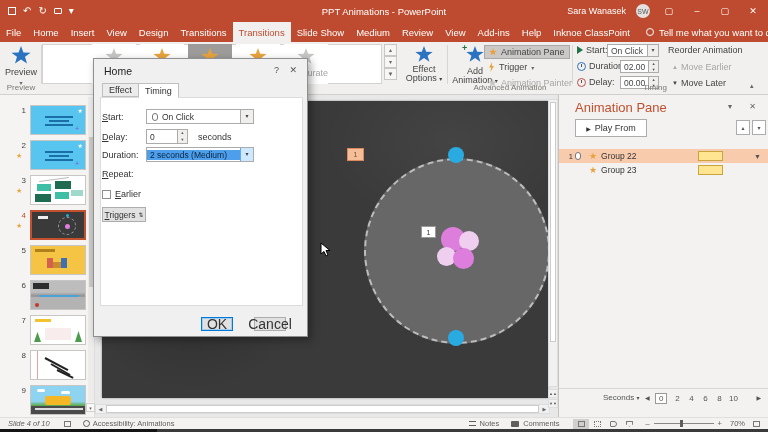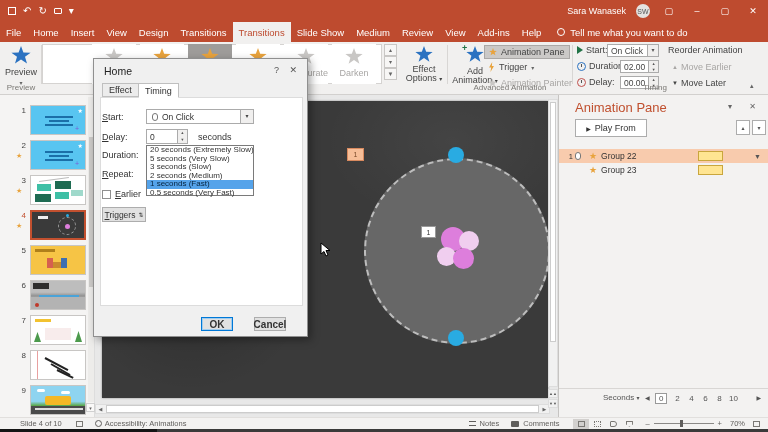--- a/index.html
+++ b/index.html
@@ -129,36 +129,37 @@
   .dcombo{width:108px;height:15px;border:1px solid #ABABAB;background:#fff;display:flex;align-items:center;font-size:8.5px;}
   .dcombo .cv{flex:1;padding:0 3px;white-space:nowrap;overflow:hidden;}
   .dcombo .cdd{width:13px;height:100%;border-left:1px solid #ABABAB;background:#F0EFEE;font-size:6px;text-align:center;line-height:13px;color:#444;}
   .dcombo .cdd.hot{background:#CDE8FF;border-left:1px solid #66A7E8;}
   .selblue{background:#4D9FEC;color:#0A2540;}
   .dspin{width:42px;height:15px;border:1px solid #ABABAB;background:#fff;display:flex;align-items:center;font-size:8.5px;}
   .dspin .sv{flex:1;padding:0 3px;}
   #droplist{position:absolute;left:52px;top:86px;width:108px;height:51px;background:#fff;border:1px solid #7A7A7A;z-index:5;font-size:8px;}
   #droplist .opt{height:8.5px;line-height:8.5px;padding-left:3px;white-space:nowrap;}
   #droplist .opt.hl{background:#55A3EA;color:#06243F;}
-  .dbtn{position:absolute;top:258px;width:32px;height:14px;background:#E1E1E1;border:1px solid #ADADAD;font-size:10px;display:flex;align-items:center;justify-content:center;color:#333;font-weight:bold;}
+  .dbtn{position:absolute;top:258px;width:32px;height:14px;background:#E1E1E1;border:1px solid #ADADAD;font-size:14px;display:flex;align-items:center;justify-content:center;color:#333;}
   .dbtn.focus{border:1px solid #0078D7;box-shadow:inset 0 0 0 1px #A0CCEE;}
   .chk{width:9px;height:9px;border:1px solid #8F8F8F;background:#fff;display:inline-block;}
   #cursor{position:absolute;left:226px;top:183px;z-index:100;pointer-events:none;}
 </style>
 </head>
 <body>
 
 <div class="abs" id="titlebar">
   <div class="qat">
     <span class="sq"></span>
     <span>↶</span>
     <span>↻</span>
     <span class="sq" style="border-radius:1px;height:6px;"></span>
     <span>▾</span>
   </div>
+  <div id="title-center">PPT Animations - PowerPoint</div>
   <div id="title-right">
     <span>Sara Wanasek</span>
     <span class="avatar">SW</span>
     <span class="winbtn">▢</span>
     <span class="winbtn">–</span>
     <span class="winbtn">▢</span>
     <span class="winbtn">✕</span>
   </div>
 </div>
 
@@ -169,20 +170,21 @@
   <span class="rtab">View</span>
   <span class="rtab">Design</span>
   <span class="rtab">Transitions</span>
   <span class="rtab active">Transitions</span>
   <span class="rtab">Slide Show</span>
   <span class="rtab">Medium</span>
   <span class="rtab">Review</span>
   <span class="rtab">View</span>
   <span class="rtab">Add-ins</span>
   <span class="rtab">Help</span>
+  <span class="rtab">Inknoe ClassPoint</span>
   <span id="tellme">
     <span class="bulb"></span>
     <span>Tell me what you want to do</span>
   </span>
 
 </div>
 
 <div class="abs" id="ribbon">
 
   <div class="bigbtn" style="left:2px;top:0;width:38px;">
@@ -202,24 +204,20 @@
   </div>
   <div class="gallery-item sel" style="left:188px;">
     <span class="star" style="width:18px;height:17px;"></span>
   </div>
   <div class="gallery-item" style="left:236px;">
     <span class="star" style="width:18px;height:17px;"></span>
   </div>
   <div class="gallery-item" style="left:284px;">
     <span class="star gray" style="width:18px;height:17px;"></span>
     <span class="grayed">Desaturate</span>
-  </div>
-  <div class="gallery-item" style="left:332px;">
-    <span class="star gray" style="width:18px;height:17px;"></span>
-    <span class="grayed">Darken</span>
   </div>
   <div class="scrollcol abs" style="left:384px;top:2px;">
     <button>▴</button>
     <button>▾</button>
     <button>▼</button>
   </div>
 
   <div class="bigbtn" style="left:402px;top:0;width:44px;">
     <span class="star blue" style="width:18px;height:17px;"></span>
     <span style="text-align:center;line-height:9px;"><span>Effect Options</span> <span style="font-size:6px;">▾</span></span>
@@ -459,21 +457,21 @@
       <span>4</span>
       <span>6</span>
       <span>8</span>
       <span>10</span>
     </div>
     <span style="position:absolute;right:8px;top:5px;font-size:6px;">▶</span>
   </div>
 </div>
 
 <div class="abs" id="statusbar">
-  <span style="margin-left:20px;">Slide 4 of 10</span>
+  <span style="margin-left:8px;font-style:italic;">Slide 4 of 10</span>
   <span class="vb-shape" style="margin-left:14px;"></span>
   <span style="margin-left:12px;display:flex;align-items:center;gap:3px;">
     <span style="width:7px;height:7px;border:1px solid #605E5C;border-radius:50%;display:inline-block;"></span>
     <span>Accessibility: Animations</span>
   </span>
   <span style="margin-left:auto;display:flex;align-items:center;gap:4px;">
     <span style="width:7px;height:5px;border-top:1px solid #605E5C;border-bottom:1px solid #605E5C;display:inline-block;"></span>
     <span>Notes</span>
   </span>
   <span style="margin-left:12px;display:flex;align-items:center;gap:4px;">
@@ -543,28 +541,20 @@
   <div class="dlabel" style="top:130px;display:flex;align-items:center;gap:4px;">
     <span class="chk"></span>
     <span class="acc">Earlier</span>
   </div>
 
   <div class="dctl" style="left:8px;top:148px;width:44px;height:15px;background:#E1E1E1;border:1px solid #ADADAD;display:flex;align-items:center;justify-content:center;gap:3px;font-size:8.5px;">
     <span class="acc">Triggers</span>
     <span style="font-size:6px;">⇅</span>
   </div>
 
-  <div id="droplist">
-    <div class="opt">20 seconds (Extremely Slow)</div>
-    <div class="opt">5 seconds (Very Slow)</div>
-    <div class="opt">3 seconds (Slow)</div>
-    <div class="opt">2 seconds (Medium)</div>
-    <div class="opt hl">1 seconds (Fast)</div>
-    <div class="opt">0.5 seconds (Very Fast)</div>
-  </div>
 
   <div class="dbtn focus" style="left:107px;">OK</div>
   <div class="dbtn" style="left:160px;">Cancel</div>
 
   <svg id="cursor" width="11" height="15" viewBox="0 0 11 15">
     <polygon points="1,1 1,12 4,9.5 6,14 8,13 6,8.5 10,8.5" fill="#fff" stroke="#000" stroke-width="1"></polygon>
   </svg>
 </div>
 
 </body></html>

